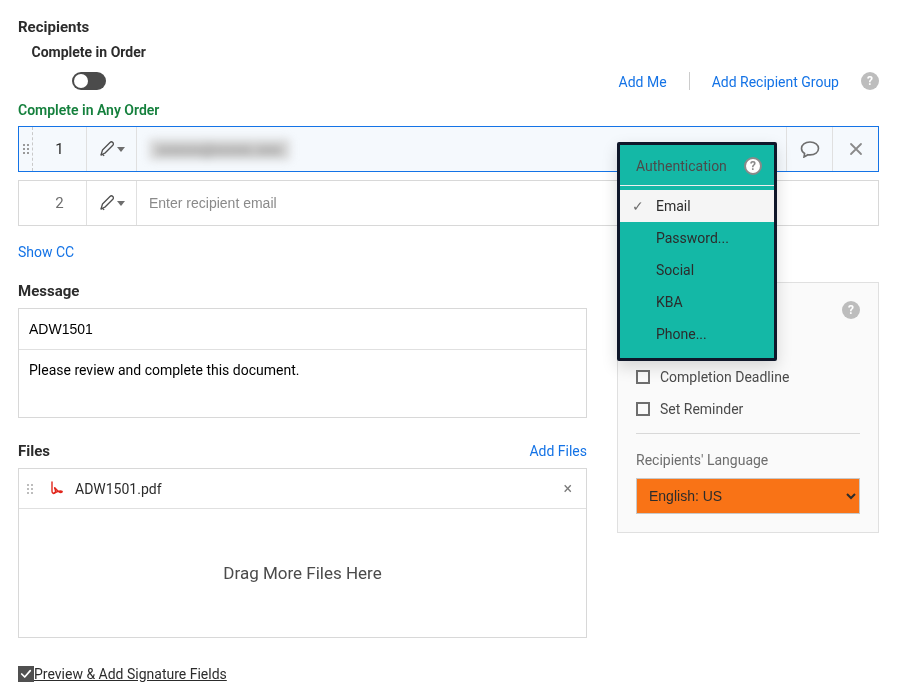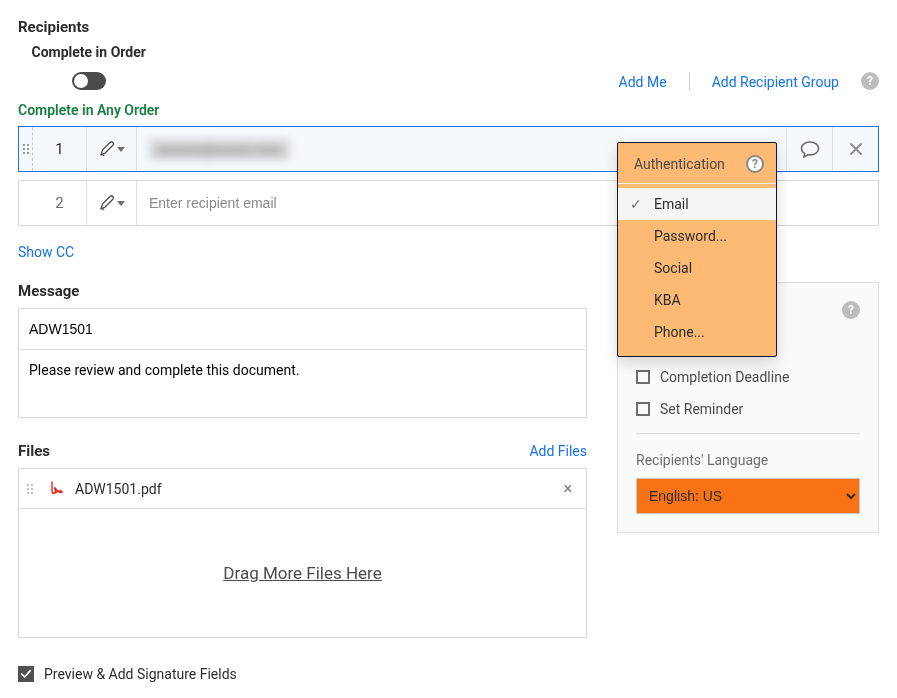--- a/index.html
+++ b/index.html
@@ -105,24 +105,24 @@
     gap:10px;
   }
   .file-grip {
     width:10px; display:grid; grid-template-columns:2px 2px; grid-auto-rows:2px; gap:2px;
     cursor:grab;
   }
   .file-grip span { width:2px;height:2px;background:#bdbdbd; }
   .file-name { flex:1; font-size:14px; }
   .file-x { color:#7a7a7a; cursor:pointer; font-size:16px; padding:0 6px; }
   .drop-area {
-    color:#4b4b4b; font-size:17px; text-align:center; padding:54px 0;text-decoration:underline;
-  }
-
-  .preview-row { display:flex; align-items:center; gap:10px; margin-top:28px; }
+    color:#4b4b4b; font-size:17px; text-align:center; padding:54px 0;
+  }
+
+  .preview-row { display:flex; align-items:center; gap:0; margin-top:28px;text-decoration:underline; }
   .checkbox {
     width:16px; height:16px; border:1px solid #505050; background:#505050;
     display:inline-flex; align-items:center; justify-content:center; cursor:pointer;
   }
   .checkbox svg { stroke:#fff; }
   .next-btn {
     margin-top:16px; background:#737373; color:#fff; border:none; border-radius:22px;
     padding:10px 28px; font-size:14px; font-weight:600; cursor:pointer;
   }
 
@@ -137,22 +137,22 @@
   }
   .opt-divider { height:1px; background:#d8d8d8; margin:6px 0 18px 0; }
   .lang-label { color:#6e6e6e; margin-bottom:10px; }
   .lang-select {
     width:100%; border:1px solid #c8c8c8; background:#f97316; padding:8px 8px;
     font-size:14px; color:#2c2c2c;
   }
 
   
   .auth-pop {
-    position:absolute; top:-140px; left:0; width:160px; background:#fdba74;
-    border:1px solid #0f172a; box-shadow:0 6px 16px rgba(0,0,0,0.15);
+    position:absolute; top:-140px; left:0; width:160px; background:#14b8a6;
+    border:3px solid #0f172a; box-shadow:0 6px 16px rgba(0,0,0,0.15);
     border-radius:2px; z-index:10;
   }
   .auth-head {
     display:flex; justify-content:space-between; align-items:center;
     padding:12px 12px 10px 16px; border-bottom:1px solid #eee;
     color:#4b4b4b; font-size:14px;
   }
   .auth-list { padding:4px 0 8px 0; }
   .auth-opt {
     display:flex; align-items:center; gap:10px; padding:8px 16px 8px 12px;

